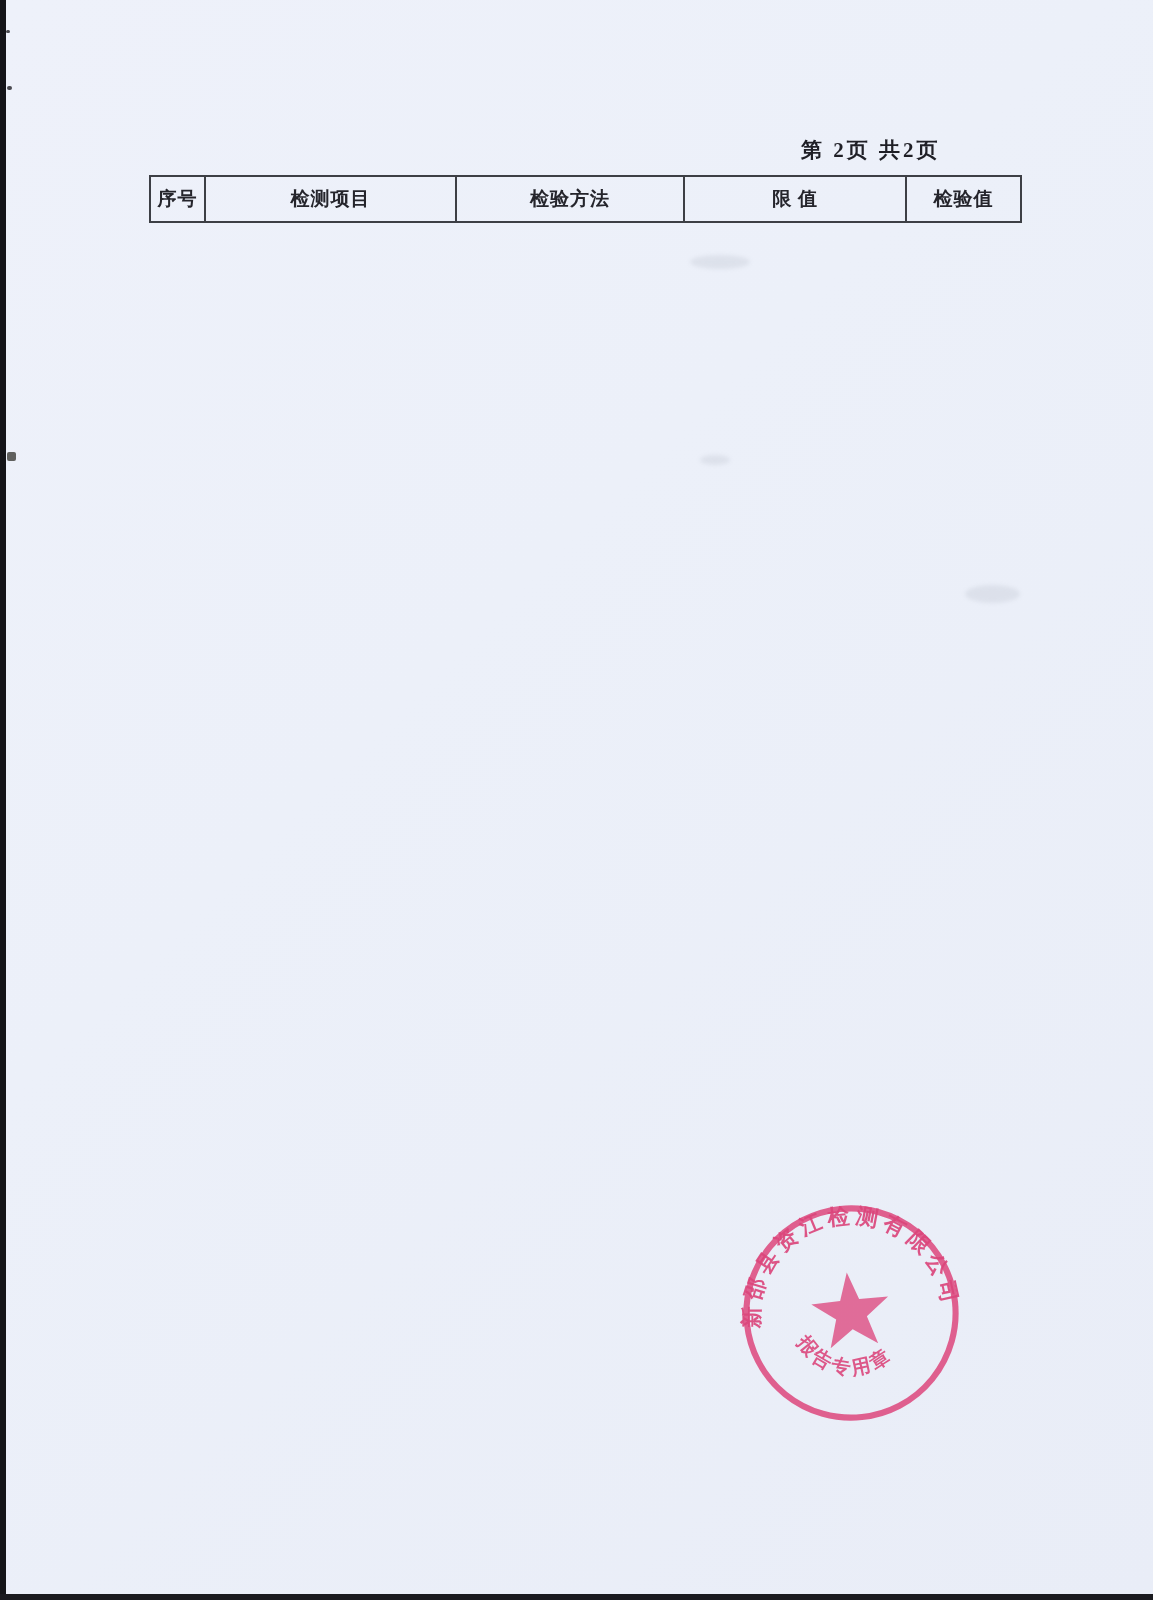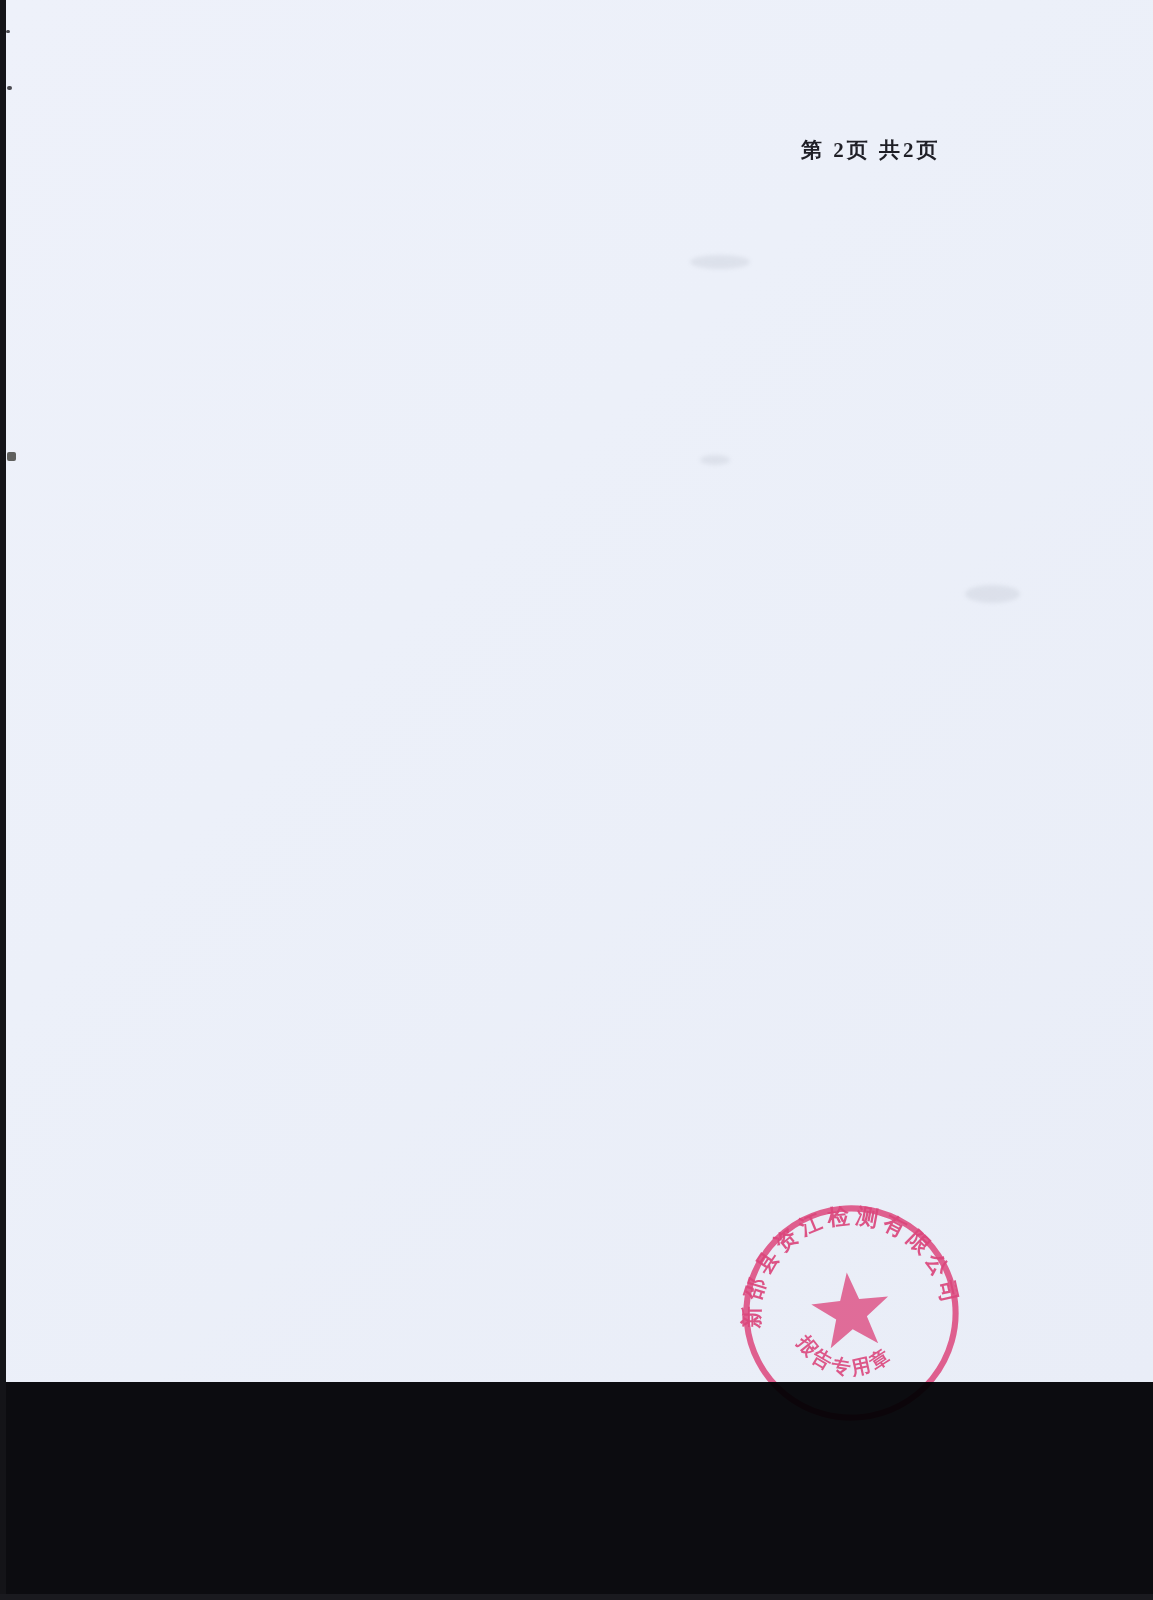--- a/index.html
+++ b/index.html
@@ -2,21 +2,21 @@
 <html><head>
 <meta charset="utf-8">
 <style>
   html,body{margin:0;padding:0;}
   body{
     width:1153px;height:1600px;position:relative;overflow:hidden;
     background:#0c0c10;
     font-family:"Liberation Serif", serif;
   }
   .scan-page{
-    position:absolute;left:6px;top:0;width:1147px;height:1382px;
+    position:absolute;left:6px;top:0;width:1147px;height:1594px;
     background:linear-gradient(135deg,#eef1fa 0%,#ecf0f9 40%,#e9edf7 100%);
   }
   
   .edge-left{position:absolute;left:0;top:0;width:6px;height:1600px;background:#141418;}
   .edge-bottom{position:absolute;left:0;top:1594px;width:1153px;height:6px;background:#1a1a1f;}
   .speck{position:absolute;background:#4a4a50;border-radius:2px;}
   .speck.s1{left:7px;top:86px;width:5px;height:4px;}
   .speck.s2{left:7px;top:452px;width:9px;height:9px;background:#60605e;}
   .speck.s3{left:6px;top:30px;width:4px;height:3px;}
   .smudge{position:absolute;background:#9aa0ae;opacity:.18;filter:blur(2px);border-radius:50%;}
@@ -53,20 +53,40 @@
     pointer-events:none;
   }
 </style>
 </head>
 <body>
 
 <div class="scan-page">
 
   <div class="page-indicator">第 2页 共2页</div>
 
+  <table class="report">
+    <colgroup>
+      <col style="width:55px">
+        <col style="width:63px">
+        <col style="width:188px">
+      <col style="width:228px">
+        <col style="width:222px">
+        <col style="width:115px">
+    </colgroup>
+    <thead>
+      <tr>
+        <th>序号</th>
+        <th colspan="2">检测项目</th>
+        <th>检验方法</th>
+        <th>限 值</th>
+        <th>检验值</th>
+      </tr>
+    </thead>
+    <tbody id="tbody"></tbody>
+  </table>
 
   <svg class="stamp" viewBox="0 0 260 260" aria-hidden="true">
     <g fill="none" stroke="#f0437a">
       <circle cx="130" cy="130" r="103" stroke-width="6" opacity="0.88"></circle>
     </g>
     <polygon points="130,90 139.4,117.1 168,117.6 145.2,134.9 153.5,162.4 130,146 106.5,162.4 114.8,134.9 92,117.6 120.6,117.1" fill="#f0437a" opacity="0.8"></polygon>
     <defs>
       <path id="arcTop" d="M 47.1 170.2 A 91 91 0 1 1 212.9 170.2"></path>
       <path id="arcBottom" d="M 73.6 150.5 A 60 60 0 0 0 168.6 176"></path>
     </defs>

